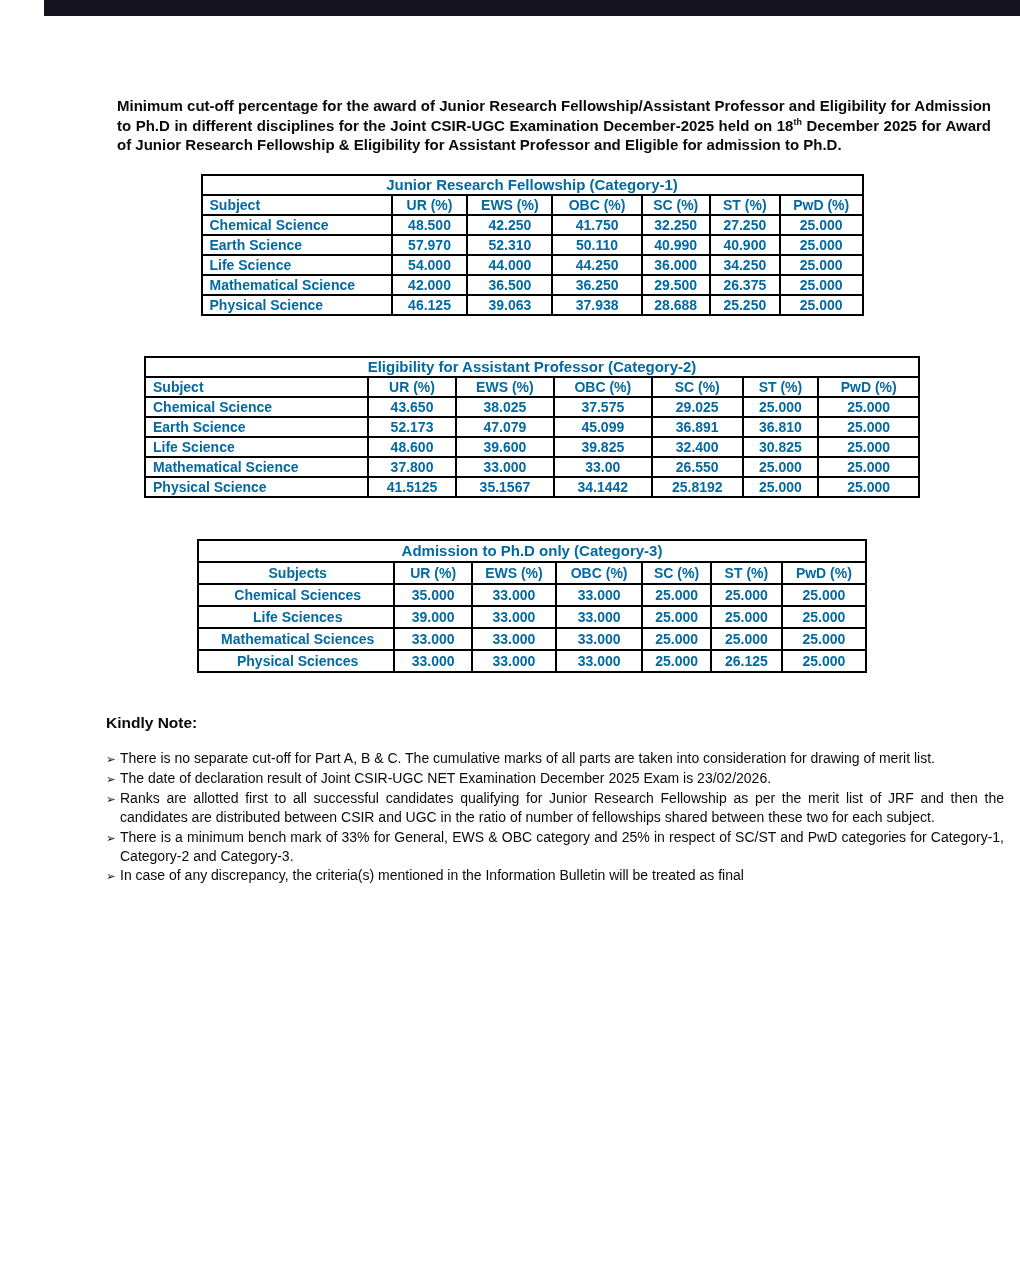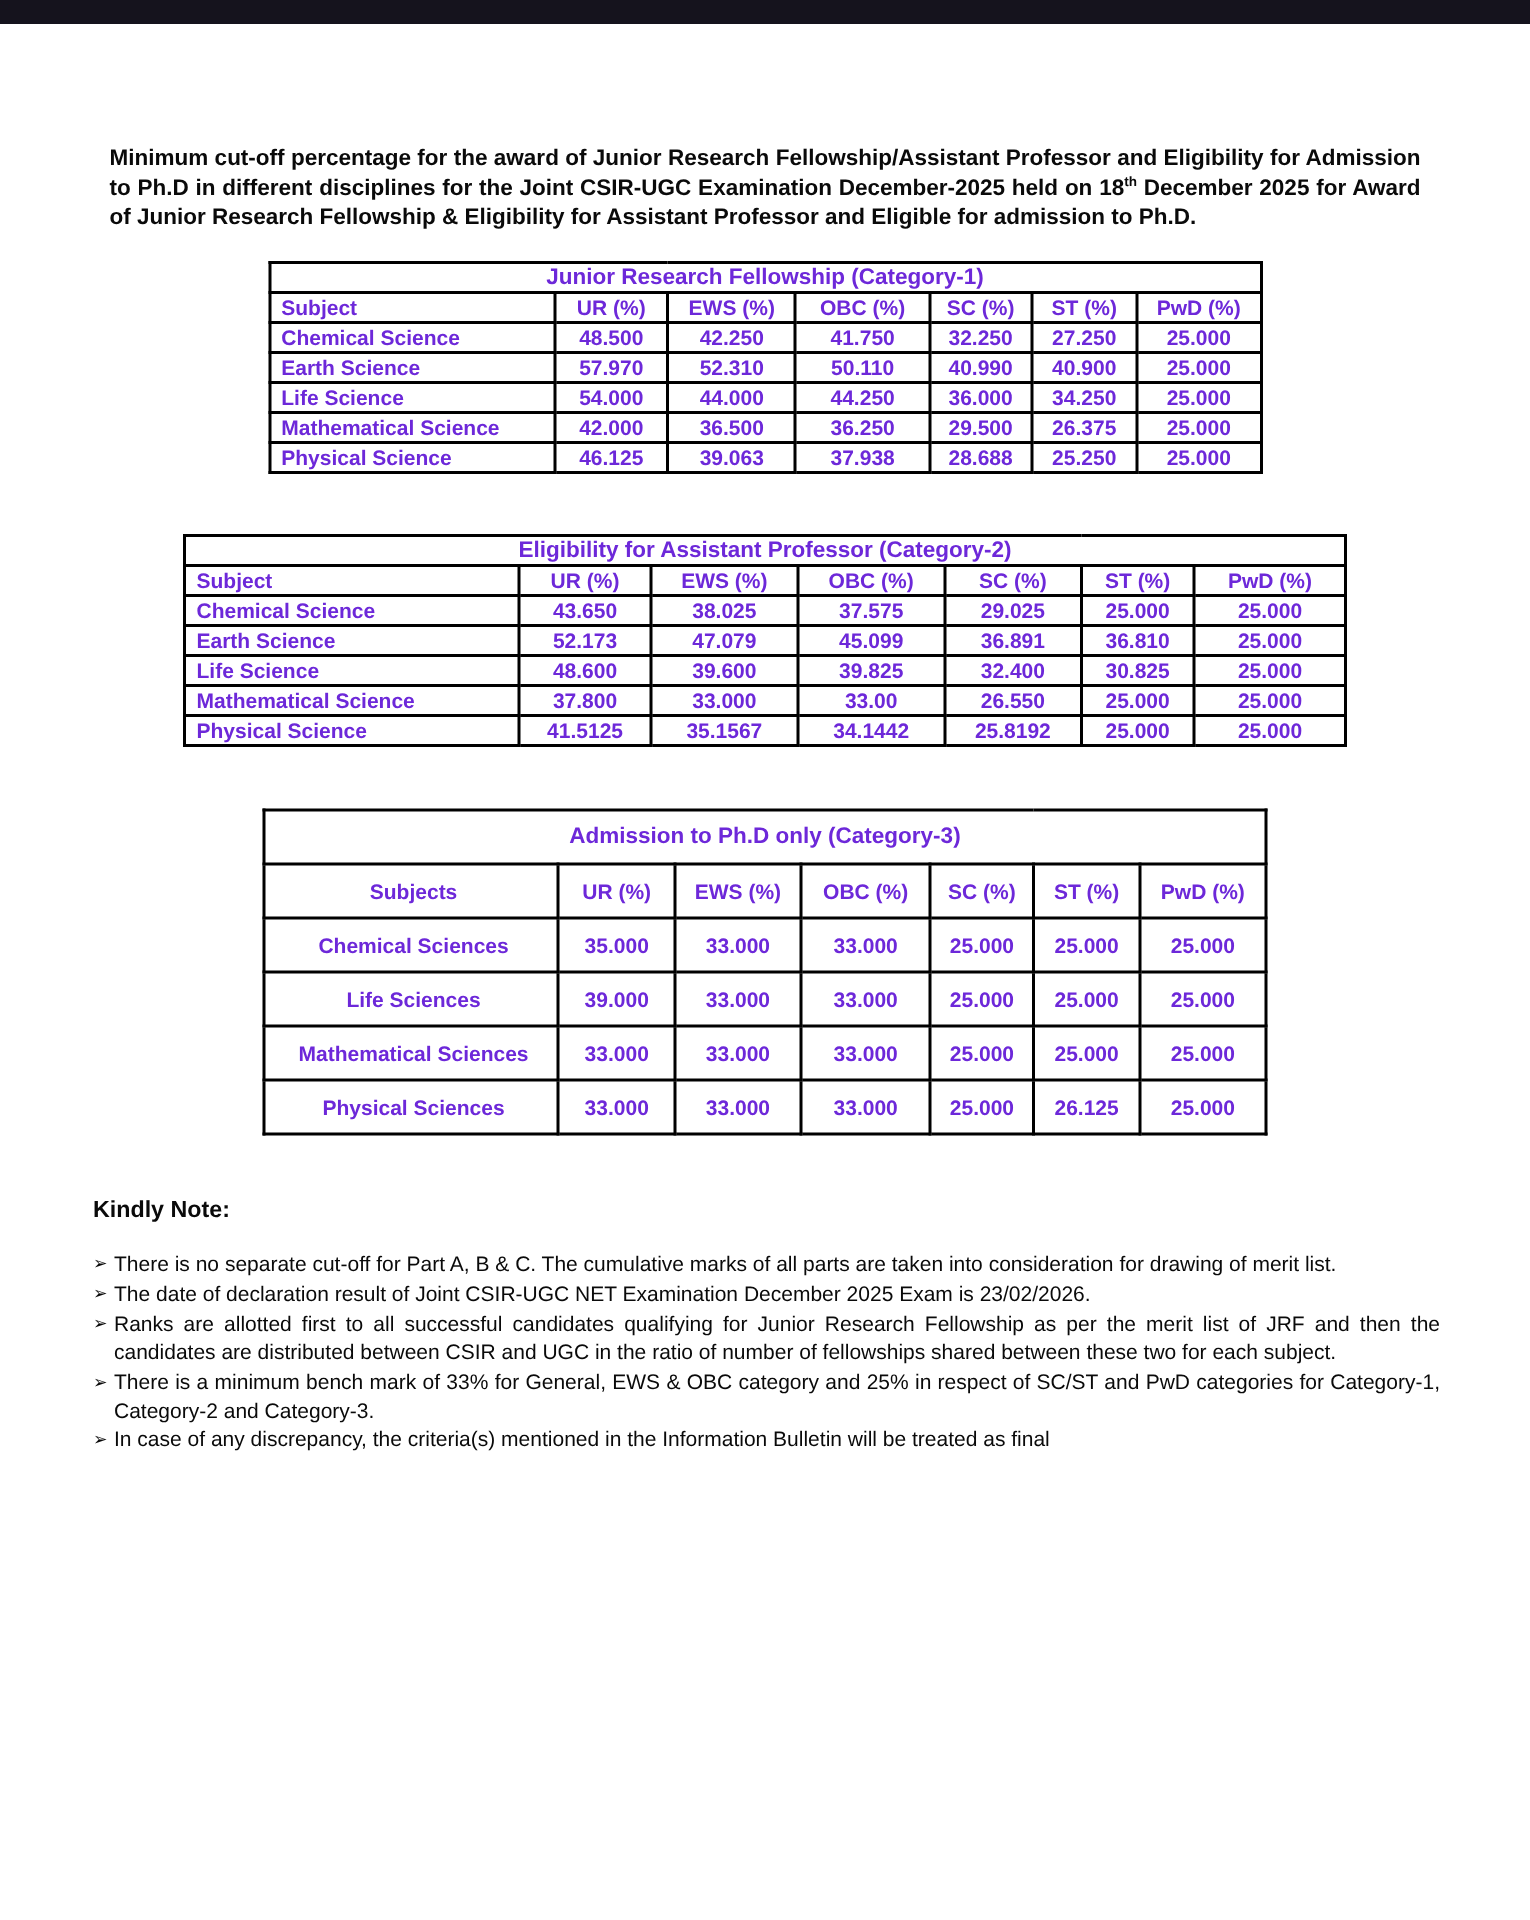--- a/index.html
+++ b/index.html
@@ -8,20 +8,21 @@
     background: #ffffff;
     font-family: "Liberation Sans", sans-serif;
     color: #0a0a0a;
   }
   .viewport {
     position: relative;
     width: 1020px;
     height: 1280px;
     background: #ffffff;
     overflow: hidden;
+    padding-left: 44px;
   }
   .topbar {
     width: 1020px;
     height: 16px;
     background: #15131d;
   }
   .intro {
     margin: 80px 0 0 73px;
     width: 874px;
     font-weight: bold;
@@ -33,35 +34,35 @@
     font-size: 9px;
     vertical-align: super;
     line-height: 0;
   }
   table.cutoff {
     border-collapse: collapse;
     table-layout: fixed;
     margin-left: auto;
     margin-right: auto;
     font-weight: bold;
-    color: #6d28d9;
+    color: #0369a1;
   }
   table.t1 { width: 663px; margin-top: 19px; }
   table.t2 { width: 776px; margin-top: 40px; }
   table.t3 { width: 670px; margin-top: 41px; }
   table.cutoff td {
     border: 2px solid #000000;
     font-size: 14px;
     height: 20px;
     padding: 0 4px;
     text-align: center;
     white-space: nowrap;
     overflow: hidden;
   }
-  table.t3 td { height: 36px; }
+  table.t3 td { height: 22px; }
   table.cutoff td.title-cell { font-size: 15px; text-align: center; }
   table.cutoff td.c-subject { text-align: left; padding-left: 7px; }
   table.t3 td.c-subject { text-align: center; }
   .notes { margin: 40px 0 0 62px; width: 898px; }
   .notes-heading {
     font-weight: bold;
     font-size: 15.5px;
     line-height: 19px;
   }
   .bullet-list { margin-top: 17px; }

